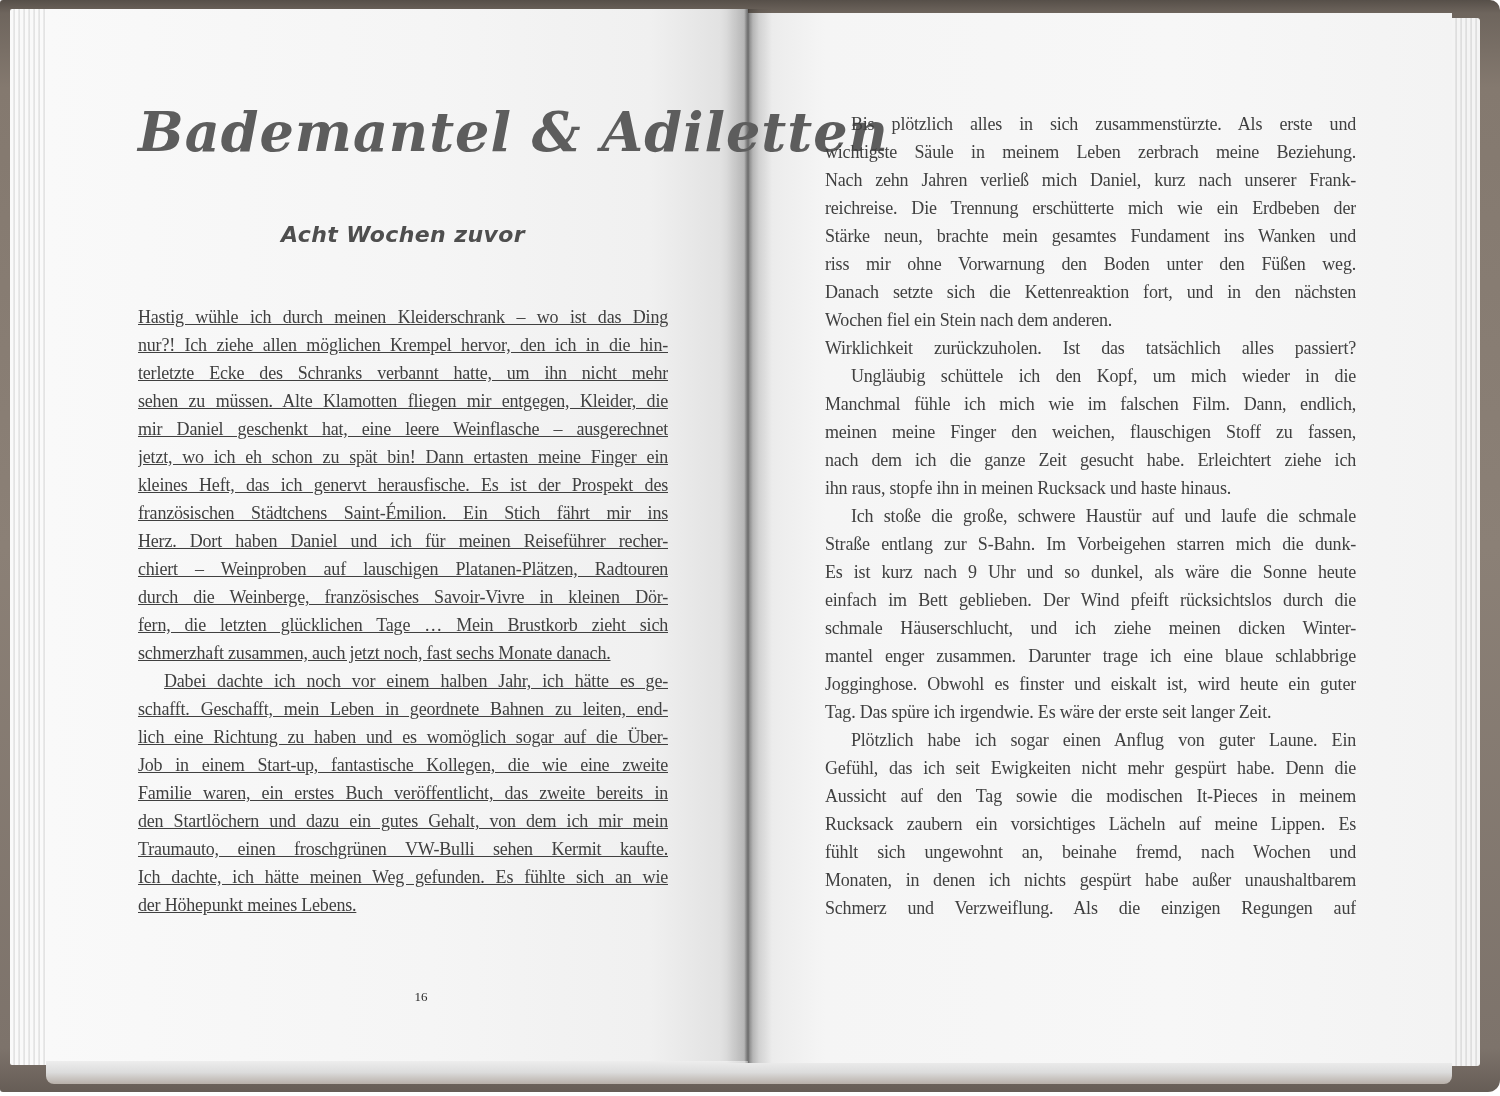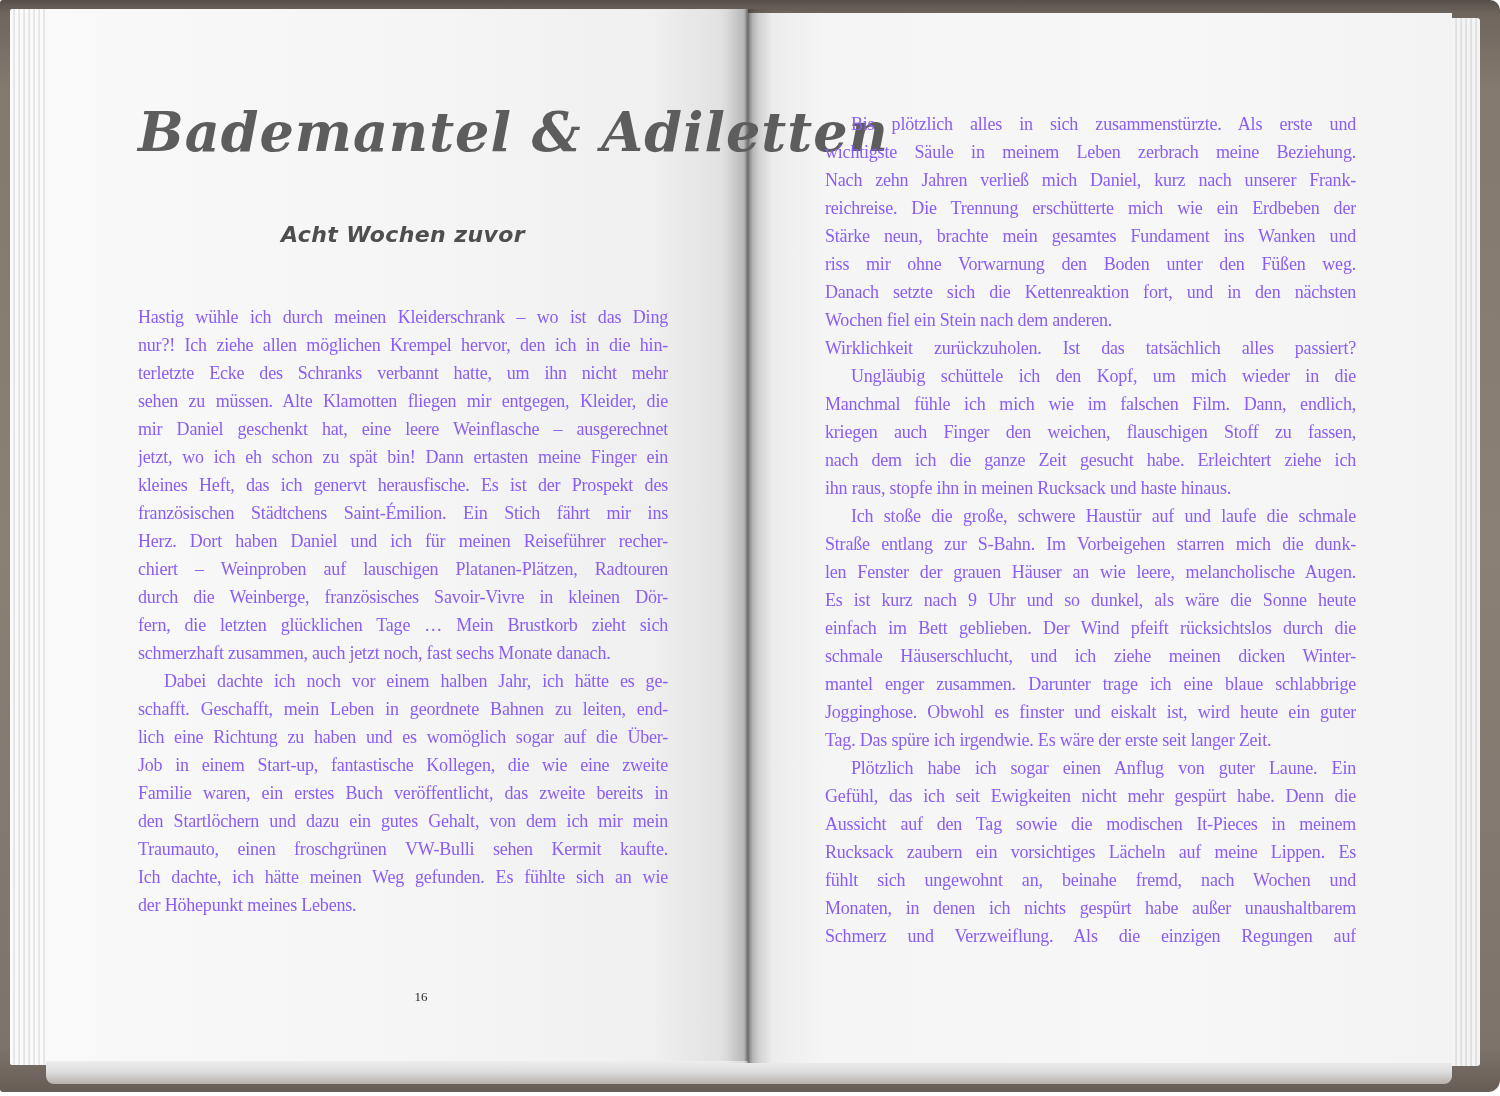--- a/index.html
+++ b/index.html
@@ -50,22 +50,22 @@
   .chapter-title{
     position:absolute;left:138px;top:100px;width:530px;text-align:center;
     font-family:"DejaVu Serif", serif;font-style:italic;font-weight:700;
     font-size:54px;color:#5d5d5d;letter-spacing:1px;white-space:nowrap;
   }
   .subtitle{
     position:absolute;left:138px;top:222px;width:530px;text-align:center;
     font-family:"DejaVu Sans", sans-serif;font-style:italic;font-weight:600;
     font-size:22px;color:#4e4e4e;letter-spacing:0.4px;
   }
-  .body-col{position:absolute;color:#8b5cf6;}
-  .body-left{left:138px;top:303px;width:530px;}
+  .body-col{position:absolute;color:#404040;}
+  .body-left{left:138px;top:303px;width:530px;text-decoration:underline;}
   .body-right{left:825px;top:110px;width:531px;}
   .line{
     font-size:18px;line-height:28px;height:28px;overflow:hidden;
     letter-spacing:-0.2px;
     text-align:justify;text-align-last:justify;
   }
   .line.end{text-align-last:left;}
   .line.indent{text-indent:26px;}
   .page-num{
     position:absolute;width:530px;text-align:center;
@@ -126,28 +126,27 @@
         <div class="line">reichreise. Die Trennung erschütterte mich wie ein Erdbeben der</div>
         <div class="line">Stärke neun, brachte mein gesamtes Fundament ins Wanken und</div>
         <div class="line">riss mir ohne Vorwarnung den Boden unter den Füßen weg.</div>
         <div class="line">Danach setzte sich die Kettenreaktion fort, und in den nächsten</div>
         <div class="line end">Wochen fiel ein Stein nach dem anderen.</div>
       </div>
       <div>
         <div class="line">Wirklichkeit zurückzuholen. Ist das tatsächlich alles passiert?</div>
         <div class="line indent">Ungläubig schüttele ich den Kopf, um mich wieder in die</div>
         <div class="line">Manchmal fühle ich mich wie im falschen Film. Dann, endlich,</div>
-        <div class="line">kriegen auch Finger den weichen, flauschigen Stoff zu fassen,</div>
+        <div class="line">meinen meine Finger den weichen, flauschigen Stoff zu fassen,</div>
         <div class="line">nach dem ich die ganze Zeit gesucht habe. Erleichtert ziehe ich</div>
         <div class="line end">ihn raus, stopfe ihn in meinen Rucksack und haste hinaus.</div>
       </div>
       <div>
         <div class="line indent">Ich stoße die große, schwere Haustür auf und laufe die schmale</div>
         <div class="line">Straße entlang zur S-Bahn. Im Vorbeigehen starren mich die dunk-</div>
-        <div class="line">len Fenster der grauen Häuser an wie leere, melancholische Augen.</div>
         <div class="line">Es ist kurz nach 9 Uhr und so dunkel, als wäre die Sonne heute</div>
         <div class="line">einfach im Bett geblieben. Der Wind pfeift rücksichtslos durch die</div>
         <div class="line">schmale Häuserschlucht, und ich ziehe meinen dicken Winter-</div>
         <div class="line">mantel enger zusammen. Darunter trage ich eine blaue schlabbrige</div>
         <div class="line">Jogginghose. Obwohl es finster und eiskalt ist, wird heute ein guter</div>
         <div class="line end">Tag. Das spüre ich irgendwie. Es wäre der erste seit langer Zeit.</div>
       </div>
       <div>
         <div class="line indent">Plötzlich habe ich sogar einen Anflug von guter Laune. Ein</div>
         <div class="line">Gefühl, das ich seit Ewigkeiten nicht mehr gespürt habe. Denn die</div>

